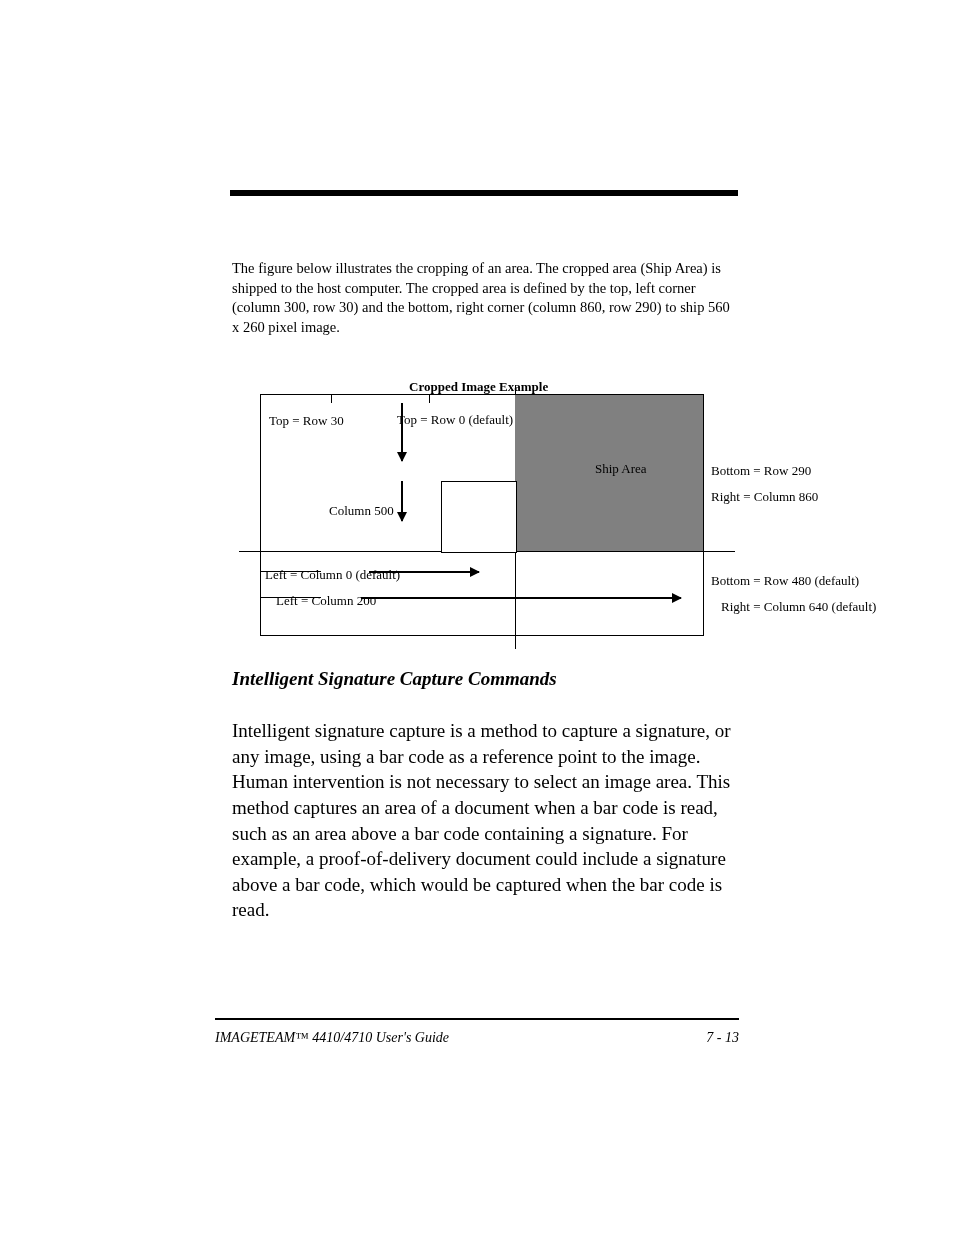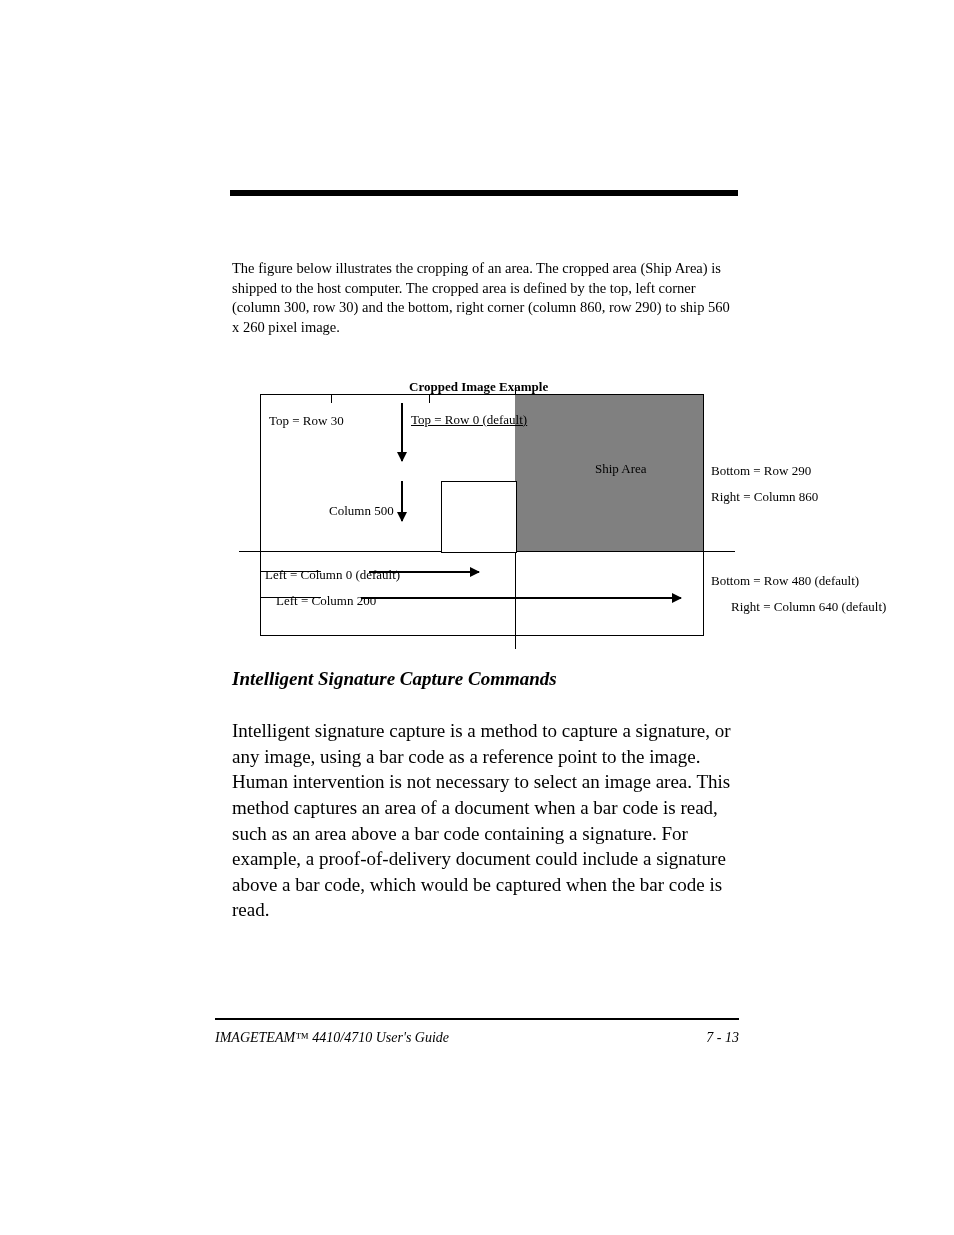--- a/index.html
+++ b/index.html
@@ -226,21 +226,21 @@
     <div class="h-axis-full"></div>
 
     <div class="gray-box"></div>
     <div class="inner-box"></div>
 
     <div class="tick-v" style="left:70px; top:0; height:8px;"></div>
     <div class="arrow-v" style="left:140px; top:8px; height:58px;"></div>
     <div class="dia-label" style="left:8px; top:10px;">Top = Row 30</div>
 
     <div class="tick-v" style="left:168px; top:0; height:8px;"></div>
-    <div class="dia-label" style="left:150px; top:9px;text-decoration:underline;">Top = Row 0 (default)</div>
+    <div class="dia-label" style="left:136px; top:9px;">Top = Row 0 (default)</div>
 
     <div class="arrow-v" style="left:140px; top:86px; height:40px;"></div>
     <div class="dia-label" style="left:68px; top:100px;">Column 500</div>
 
     <div class="tick-h" style="left:0; top:176px; width:60px;"></div>
     <div class="dia-label" style="left:4px; top:164px;">Left = Column 0 (default)</div>
 
     <div class="arrow-h" style="left:108px; top:176px; width:110px;"></div>
 
     <div class="tick-h" style="left:0; top:202px; width:60px;"></div>
@@ -248,21 +248,21 @@
 
     <div class="arrow-h" style="left:100px; top:202px; width:320px;"></div>
 
     <div class="dia-label" style="left:334px; top:58px;">Ship Area</div>
 
     <div class="dia-label" style="left:148px; top:-24px; font-weight:bold;">Cropped Image Example</div>
 
     <div class="dia-label" style="left:450px; top:60px;">Bottom = Row 290</div>
     <div class="dia-label" style="left:450px; top:86px;">Right = Column 860</div>
     <div class="dia-label" style="left:450px; top:170px;">Bottom = Row 480 (default)</div>
-    <div class="dia-label" style="left:470px; top:196px;">Right = Column 640 (default)</div>
+    <div class="dia-label" style="left:460px; top:196px;">Right = Column 640 (default)</div>
   </div>
 
   <div class="h2">Intelligent Signature Capture Commands</div>
   <div class="para2">Intelligent signature capture is a method to capture a signature, or any image, using a bar code as a reference point to the image. Human intervention is not necessary to select an image area. This method captures an area of a document when a bar code is read, such as an area above a bar code containing a signature. For example, a proof-of-delivery document could include a signature above a bar code, which would be captured when the bar code is read.</div>
 
   <div class="hr-bottom"></div>
   <div class="footer-left">IMAGETEAM™ 4410/4710 User's Guide</div>
   <div class="footer-right">7 - 13</div>
 </div>
 

